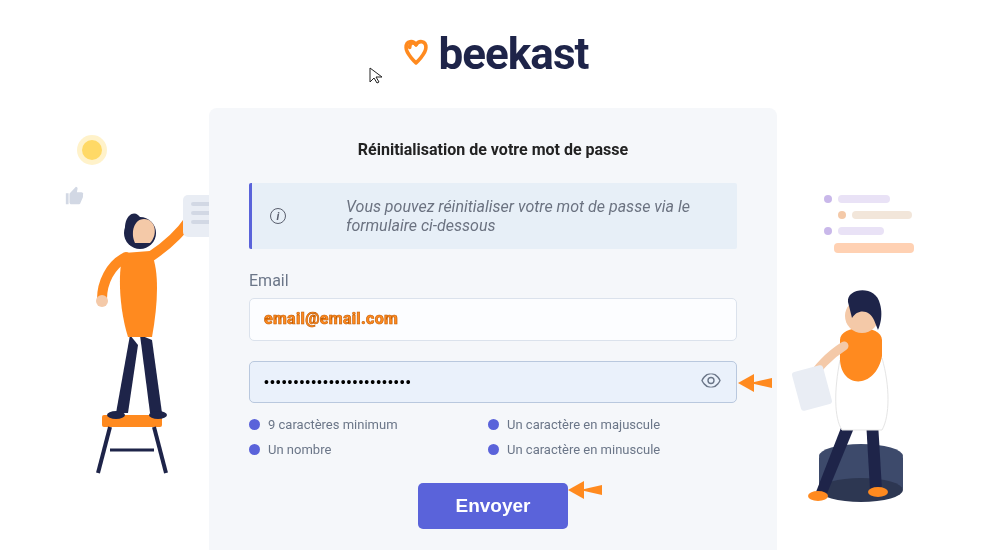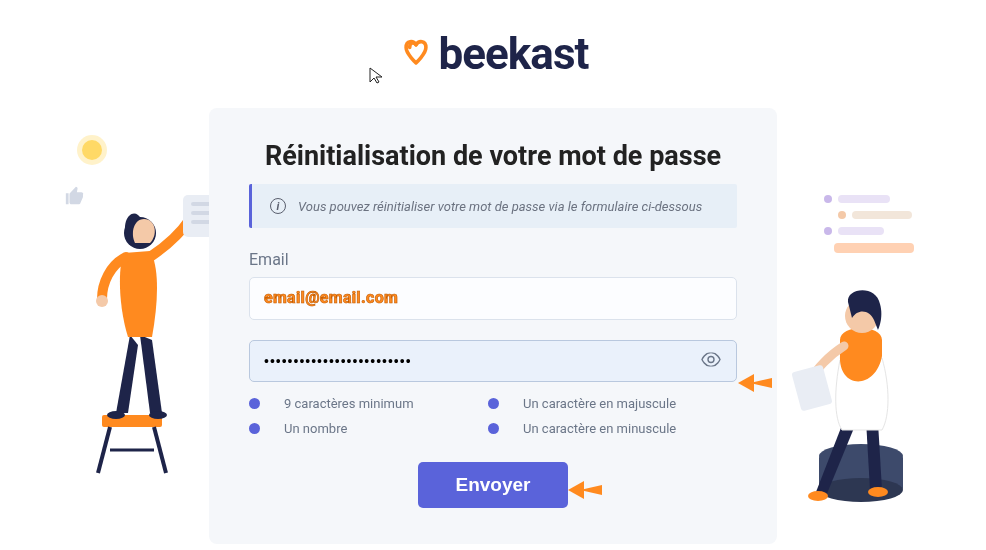--- a/index.html
+++ b/index.html
@@ -32,24 +32,24 @@
       width: 568px;
       margin: 28px auto 0;
       background: #f5f7fa;
       border-radius: 8px;
       padding: 32px 40px 36px;
       position: relative;
       z-index: 5;
     }
     .card-title {
       text-align: center;
-      font-size: 27px;
+      font-size: 16px;
       font-weight: 700;
       color: #222;
-      margin-bottom: 12px;
+      margin-bottom: 24px;
     }
     .info-box {
       background: #e7eff7;
       border-left: 3px solid #5a63da;
       padding: 14px 18px;
       display: flex;
       align-items: center;
       gap: 12px;
       margin-bottom: 22px;
       border-radius: 2px;
@@ -57,23 +57,24 @@
     .info-icon {
       width: 16px; height: 16px;
       border-radius: 50%;
       border: 1.5px solid #5a5f6e;
       display: flex; align-items: center; justify-content: center;
       font-size: 11px; font-weight: 700; font-style: italic;
       color: #5a5f6e;
       flex-shrink: 0;
     }
     .info-text {
-      font-size: 13px;
+      font-size: 16px;
       font-style: italic;
       color: #6b7280;
+      margin-left: 48px;
     }
     .field-label {
       display: block;
       font-size: 16px;
       color: #6b7688;
       margin-bottom: 8px;
     }
     .input-wrap {
       position: relative;
       margin-bottom: 20px;
@@ -111,21 +112,21 @@
     }
     .rules {
       display: flex;
       flex-wrap: wrap;
       gap: 10px 24px;
       margin-bottom: 26px;
     }
     .rule {
       display: flex;
       align-items: center;
-      gap: 24px;
+      gap: 8px;
       width: 215px;
       font-size: 13px;
       color: #6b7688;
     }
     .rule-dot {
       width: 11px; height: 11px;
       border-radius: 50%;
       background: #5a63da;
       flex-shrink: 0;
     }

